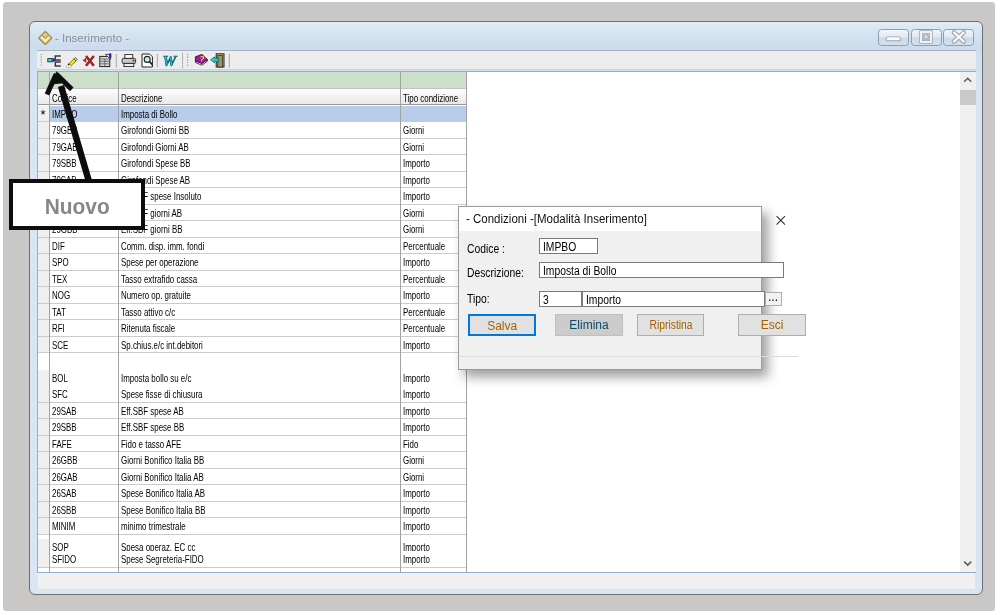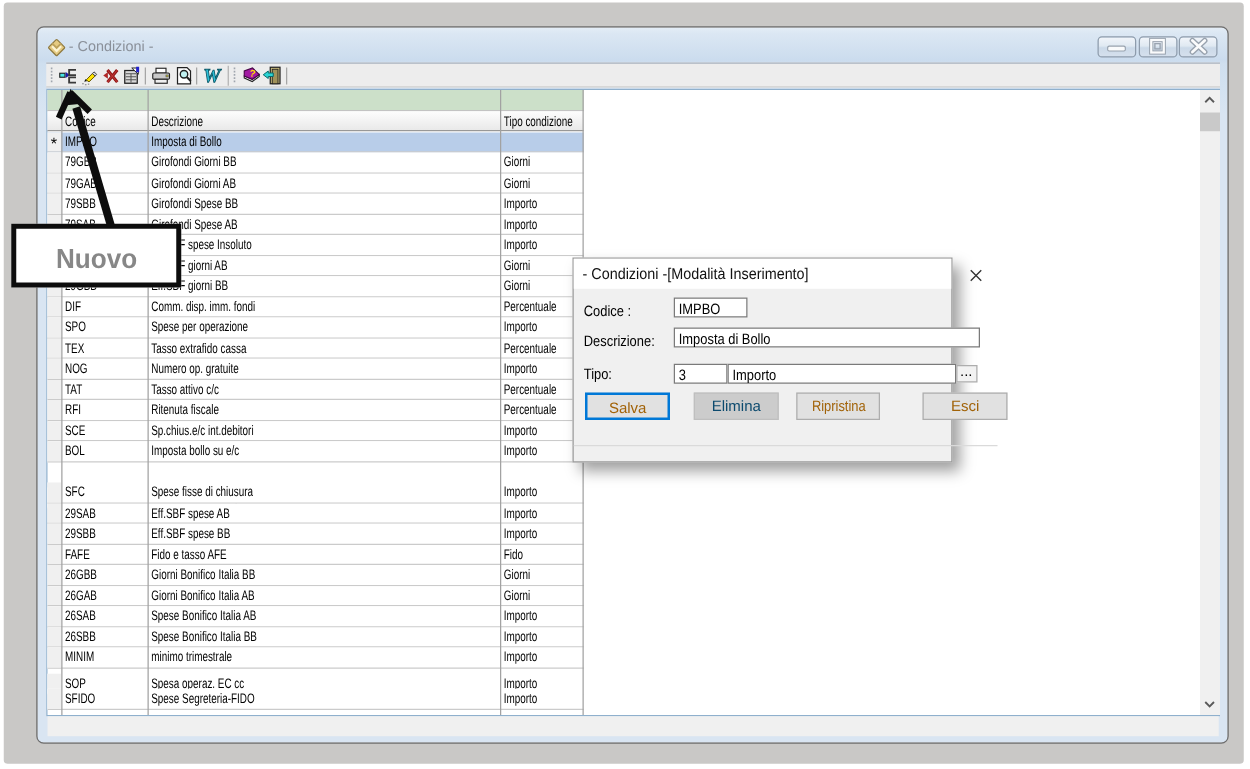--- a/index.html
+++ b/index.html
@@ -39,21 +39,21 @@
 #nuovo{position:absolute;left:9px;top:178.5px;width:136px;height:51px;background:#fff;border:4.5px solid #0d0d0d;text-align:center;}
 #nuovo span{display:inline-block;margin-top:11px;font-size:22px;font-weight:bold;color:#878787;transform:scaleX(0.95);}
 </style></head><body>
 <div id="desk"></div>
 <div id="win"></div>
 <svg class="abs" style="left:37.5px;top:29.5px" width="15" height="18" viewBox="0 0 15 18">
   <rect x="2.6" y="3.3" width="9.5" height="9.5" rx="0.8" transform="rotate(45 7.3 8)" fill="#e6cb82" stroke="#8f7a40" stroke-width="1"></rect>
   <path d="M3.8 6.9 L7.3 10.5 L10.8 6.9" fill="none" stroke="#fdf4d2" stroke-width="2"></path>
   <path d="M3.7 4.7 L7.3 8.4 L10.9 4.7" fill="none" stroke="#bda25c" stroke-width="1.5"></path>
 </svg>
-<span id="ttext">- Condizioni -</span>
+<span id="ttext">- Inserimento -</span>
 <div class="tbtn" style="left:877.7px;"></div>
 <div class="tbtn" style="left:910.5px;"></div>
 <div class="tbtn" style="left:943.3px;"></div>
 <svg class="abs" style="left:877.7px;top:29px" width="97" height="17" viewBox="0 0 97 17">
   <rect x="7.7" y="7.4" width="15" height="4.8" rx="1.6" fill="#98a2ae"></rect>
   <rect x="8.6" y="8.3" width="13.2" height="3" rx="1" fill="#fafbfc"></rect>
   <g transform="translate(32.8,0)">
     <rect x="10.2" y="3" width="10" height="10" fill="none" stroke="#98a2ae" stroke-width="3.4"></rect>
     <rect x="10.2" y="3" width="10" height="10" fill="none" stroke="#fafbfc" stroke-width="1.8"></rect>
     <rect x="13.1" y="5.9" width="4.2" height="4.2" fill="none" stroke="#9aa4b0" stroke-width="1.1"></rect>
@@ -222,21 +222,21 @@
       <span class="c1"><span class="gs">RFI</span></span>
       <span class="c2"><span class="gs">Ritenuta fiscale</span></span>
       <span class="c3"><span class="gs">Percentuale</span></span>
     </div>
     <div class="row gtxt" style="top:336.5px">
       <span class="ind"></span>
       <span class="c1"><span class="gs">SCE</span></span>
       <span class="c2"><span class="gs">Sp.chius.e/c int.debitori</span></span>
       <span class="c3"><span class="gs">Importo</span></span>
     </div>
-    <div class="row gtxt" style="top:353px">
+    <div class="row gtxt" style="top:370px">
       <span class="ind"></span>
       <span class="c1"><span class="gs">BOL</span></span>
       <span class="c2"><span class="gs">Imposta bollo su e/c</span></span>
       <span class="c3"><span class="gs">Importo</span></span>
     </div>
     <div class="row gtxt" style="top:390px">
       <span class="ind"></span>
       <span class="c1"><span class="gs">FFIMP</span></span>
       <span class="c2"><span class="gs">Fido e tasso Fin import</span></span>
       <span class="c3"><span class="gs">Fido</span></span>

